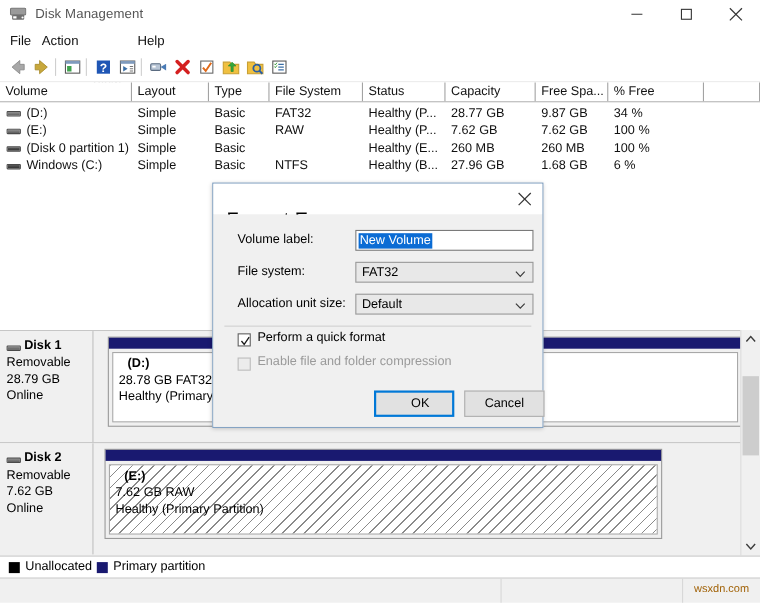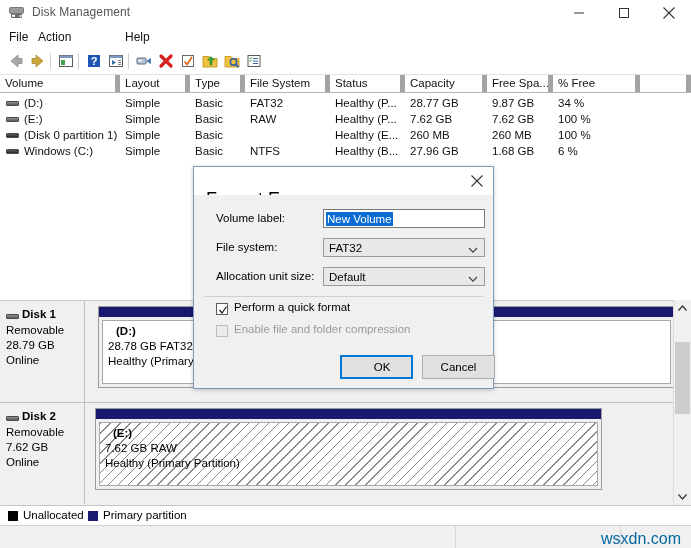--- a/index.html
+++ b/index.html
@@ -30,21 +30,21 @@
   .toolbar{position:absolute;left:0;top:48px;width:691px;height:26px;background:#fff;border-bottom:1px solid #e2e2e2;}
   .tb-icon{position:absolute;top:3px;width:20px;height:20px;}
   .tb-sep{position:absolute;top:5px;width:1px;height:16px;background:#cfcfcf;}
 
   
   .vlist{position:absolute;left:0;top:75px;width:691px;height:82px;background:#fff;}
   .vhead{position:absolute;left:0;top:0;width:691px;height:17px;
          background:#fff;border-bottom:1px solid #b6b6b6;}
   .vhead .cell{position:absolute;top:0;height:17px;line-height:17px;
          font-size:11.5px;color:#111;padding-left:5px;box-sizing:border-box;
-         border-right:5px solid #a3a3a3;white-space:nowrap;overflow:hidden;}
+         border-right:1px solid #a3a3a3;white-space:nowrap;overflow:hidden;}
   .vrow{position:absolute;left:0;width:691px;height:16px;}
   .vrow .cell{position:absolute;top:0;height:16px;line-height:16px;
          font-size:11.5px;color:#111;padding-left:5px;box-sizing:border-box;white-space:nowrap;overflow:hidden;}
   .vol-name{padding-left:24px !important;}
   .drive-glyph{position:absolute;left:6px;top:6px;width:13px;height:5px;
          background:linear-gradient(#8f8f8f,#5c5c5c);border:1px solid #4a4a4a;box-sizing:border-box;border-radius:1px;}
   .drive-glyph.dark{background:linear-gradient(#5a5a5a,#2f2f2f);}
 
   
   .gpane{position:absolute;left:0;top:300px;width:691px;height:205px;background:#f0f0f0;
@@ -78,21 +78,21 @@
   .vs-up{top:0;} .vs-down{bottom:0;}
   .vs-thumb{position:absolute;left:1px;top:42px;width:15px;height:72px;background:#cdcdcd;}
 
   
   .legend{position:absolute;left:0;top:505px;width:691px;height:20px;background:#fff;border-top:1px solid #c6c6c6;}
   .lg-sw{position:absolute;top:5px;width:10px;height:10px;}
   .lg-tx{position:absolute;top:3px;font-size:11.5px;color:#000;}
 
   
   .statusbar{position:absolute;left:0;top:525px;width:691px;height:23px;background:#f0f0f0;border-top:1px solid #cfcfcf;}
-  .wm{position:absolute;right:10px;top:4px;font-size:16px;color:#0369a1;}
+  .wm{position:absolute;right:10px;top:4px;font-size:10px;color:#a16207;}
   .sb-div{position:absolute;top:0;width:1px;height:23px;background:#d8d8d8;}
 
   
   .dlg{position:absolute;left:193px;top:166px;width:301px;height:223px;
        background:#f0f0f0;border:1px solid #7a9cbf;box-sizing:border-box;
        box-shadow:0 1px 4px rgba(0,0,0,.22);}
   .dlg-title{position:absolute;left:0;top:0;width:100%;height:28px;background:#fff;}
   .dlg-title .t{position:absolute;left:12px;top:22px;font-size:18px;color:#000;}
   .dlg-close{position:absolute;right:0;top:0;width:32px;height:28px;}
   .dlg-close svg{position:absolute;left:50%;top:50%;transform:translate(-50%,-50%);}

